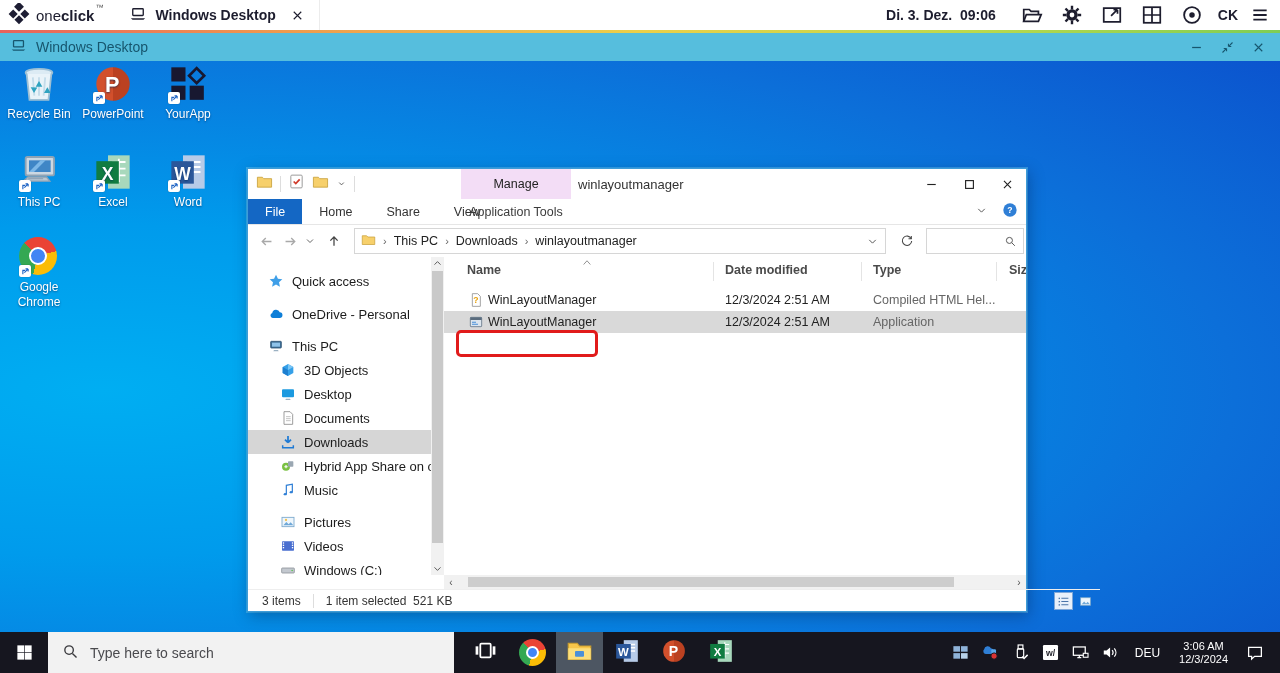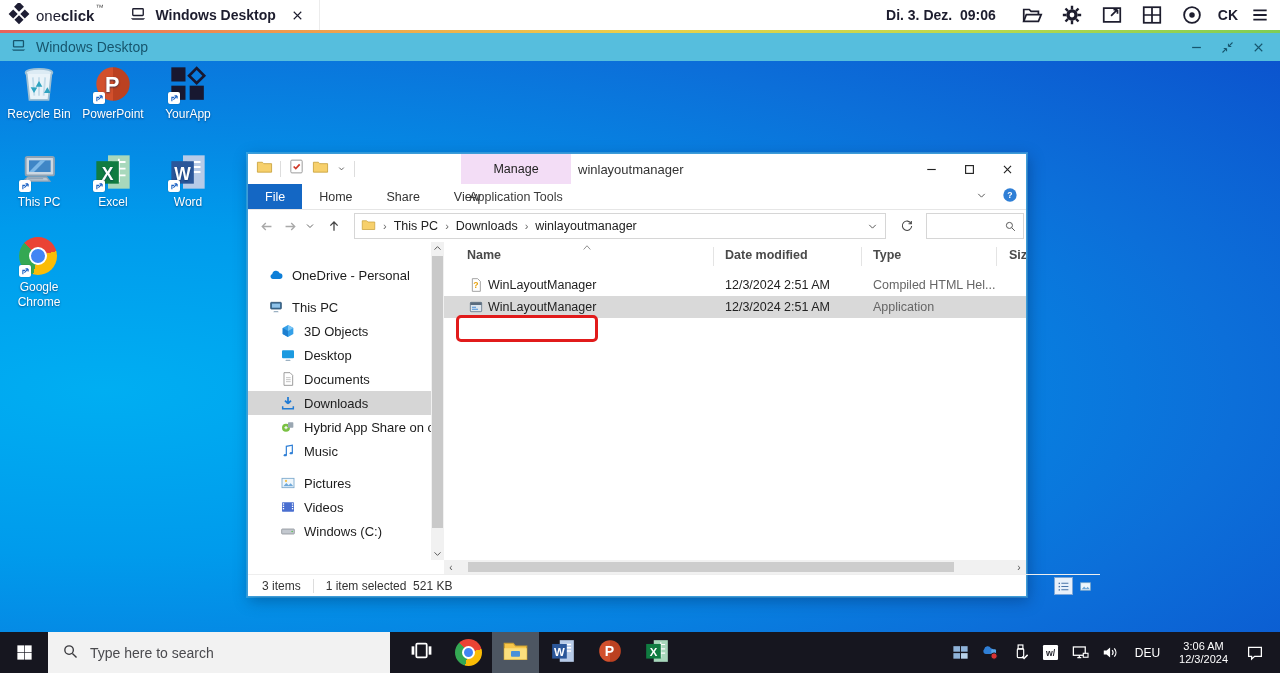--- a/index.html
+++ b/index.html
@@ -25,21 +25,21 @@
   .session .s-title{font-size:14px;margin-left:10px;display:flex;align-items:center;gap:9px;}
   .session .s-controls{margin-left:auto;display:flex;align-items:center;gap:16px;padding-right:14px;}
   .session .s-controls span{display:flex;}
   
   .dicon{position:absolute;width:68px;text-align:center;color:#fff;font-size:12px;line-height:15px;text-shadow:0 1px 2px rgba(0,40,90,.65);cursor:default;}
   .dicon .ic{width:40px;height:40px;margin:0 auto 3px auto;position:relative;}
   .sc{position:absolute;left:0;bottom:0;width:12px;height:12px;background:#fff;border-radius:2px;display:flex;align-items:center;justify-content:center;box-shadow:0 0 1px rgba(0,0,0,.5);}
   .chrome{border-radius:50%;background:conic-gradient(from -45deg,#ea4335 0 120deg,#fbbc05 0 240deg,#34a853 0 360deg);position:relative;width:100%;height:100%;}
   .chrome::after{content:"";position:absolute;inset:26%;background:#4285f4;border:2.5px solid #fff;border-radius:50%;}
   
-  .explorer{position:absolute;left:247px;top:153px;width:780px;height:444px;background:#fff;border:1px solid #3e9cd8;box-shadow:2px 4px 14px rgba(0,25,70,.35),0 0 0 1px rgba(120,210,245,.4);z-index:20;}
+  .explorer{position:absolute;left:247px;top:168px;width:780px;height:444px;background:#fff;border:1px solid #3e9cd8;box-shadow:2px 4px 14px rgba(0,25,70,.35),0 0 0 1px rgba(120,210,245,.4);z-index:20;}
   .ex-titlebar{position:absolute;top:0;left:0;right:0;height:30px;}
   .qat{position:absolute;left:8px;top:4px;display:flex;gap:7px;align-items:center;}
   .qat .vr{width:1px;height:16px;background:#ddd;}
   .manage{position:absolute;left:213px;top:0;width:110px;height:30px;background:#f3ddf6;display:flex;align-items:center;justify-content:center;font-size:12.5px;color:#222;}
   .ex-title{position:absolute;left:330px;top:0;height:30px;display:flex;align-items:center;font-size:13px;color:#333;}
   .winctl{position:absolute;right:0;top:0;display:flex;height:30px;}
   .wc{width:38px;display:flex;align-items:center;justify-content:center;color:#222;}
   .ex-tabs{position:absolute;top:30px;left:0;right:0;height:26px;display:flex;font-size:12.5px;color:#333;border-bottom:1px solid #e6e6e6;}
   .rtab{padding:12px 17px;display:flex;align-items:center;}
   .rtab.file{background:#1467c4;color:#fff;font-weight:400;}
@@ -80,21 +80,21 @@
   .ex-hscroll .hthumb{position:absolute;left:24px;top:2px;width:486px;height:10px;background:#cdcdcd;}
   .h-ar{position:absolute;top:0;bottom:0;width:14px;display:flex;align-items:center;justify-content:center;color:#555;font-size:10px;}
   .ex-status{position:absolute;top:420px;left:0;width:852px;height:23px;border-top:1px solid #eee;display:flex;align-items:center;font-size:12px;color:#333;padding-left:14px;gap:12px;}
   .ex-status .vr{width:1px;height:14px;background:#ddd;}
   .view-btns{position:absolute;right:5px;top:2px;display:flex;gap:3px;}
   .vb{width:19px;height:18px;display:flex;align-items:center;justify-content:center;}
   .vb.active{border:1px solid #7da7d9;background:#e8f0fa;}
   
   .taskbar{position:absolute;left:0;top:632px;width:1280px;height:41px;background:#16161f;display:flex;align-items:stretch;color:#fff;z-index:40;}
   .tk-start{width:48px;display:flex;align-items:center;justify-content:center;}
-  .tk-search{width:342px;background:#f2f2f2;display:flex;align-items:center;gap:11px;padding-left:14px;color:#4a4a4e;font-size:14px;}
+  .tk-search{width:406px;background:#f2f2f2;display:flex;align-items:center;gap:11px;padding-left:14px;color:#4a4a4e;font-size:14px;}
   .tk-apps{display:flex;margin-left:8px;}
   .tk-app{width:47px;display:flex;align-items:center;justify-content:center;}
   .tk-app.active{background:rgba(145,165,180,.45);}
   .tk-tray{margin-left:auto;display:flex;align-items:center;}
   .tr-ico{width:22px;display:flex;justify-content:center;margin:0 4px;}
   .tr-lang{font-size:12px;margin:0 9px;font-weight:400;}
   .tr-time{font-size:11px;line-height:13px;text-align:center;margin:0 10px;}
   .tr-note{margin:0 16px 0 8px;display:flex;}
 </style>
 </head>
@@ -393,20 +393,28 @@
         <span class="mag" id="exMag">
             <svg width="13" height="13" viewBox="0 0 24 24" xmlns="http://www.w3.org/2000/svg">
               <circle cx="10" cy="10" r="5.6" fill="none" stroke="#555" stroke-width="1.8"></circle>
               <path d="M14.4 14.4L20 20" stroke="#555" stroke-width="1.8"></path>
             </svg>
           </span>
       </div>
     </div>
     <div class="ex-main">
       <div class="ex-side" id="sideNav">
+          <div class="side-item" style="margin-top:0px">
+            <span class="si">
+              <svg width="16" height="16" viewBox="0 0 24 24" xmlns="http://www.w3.org/2000/svg">
+                <path d="M12 2.5l2.9 6.2 6.6.7-5 4.5 1.4 6.6-5.9-3.4-5.9 3.4 1.4-6.6-5-4.5 6.6-.7z" fill="#3f9fe8"></path>
+              </svg>
+            </span>
+            <span>Quick access</span>
+          </div>
           <div class="side-item" style="margin-top:9px">
             <span class="si">
               <svg width="16" height="16" viewBox="0 0 24 24" xmlns="http://www.w3.org/2000/svg">
                 <path d="M7 18h10.2a4.3 4.3 0 0 0 .4-8.6A5.8 5.8 0 0 0 6.4 10.6 3.8 3.8 0 0 0 7 18z" fill="#0e7fd8"></path>
               </svg>
             </span>
             <span>OneDrive - Personal</span>
           </div>
           <div class="side-item" style="margin-top:8px">
             <span class="si">

